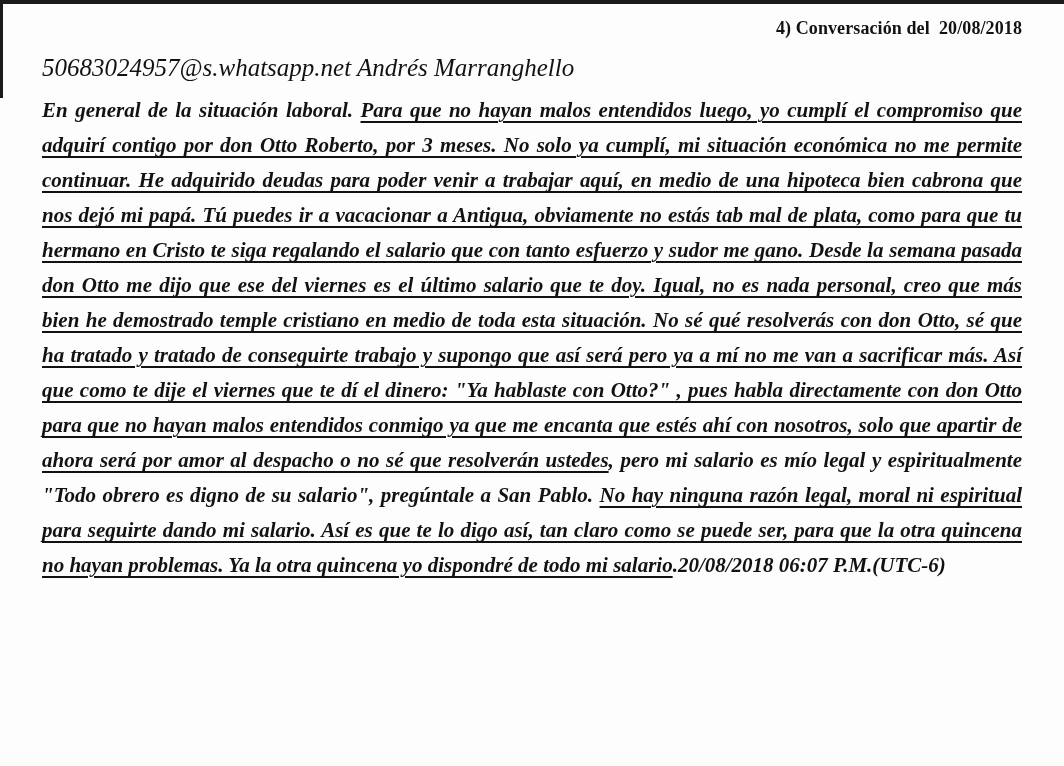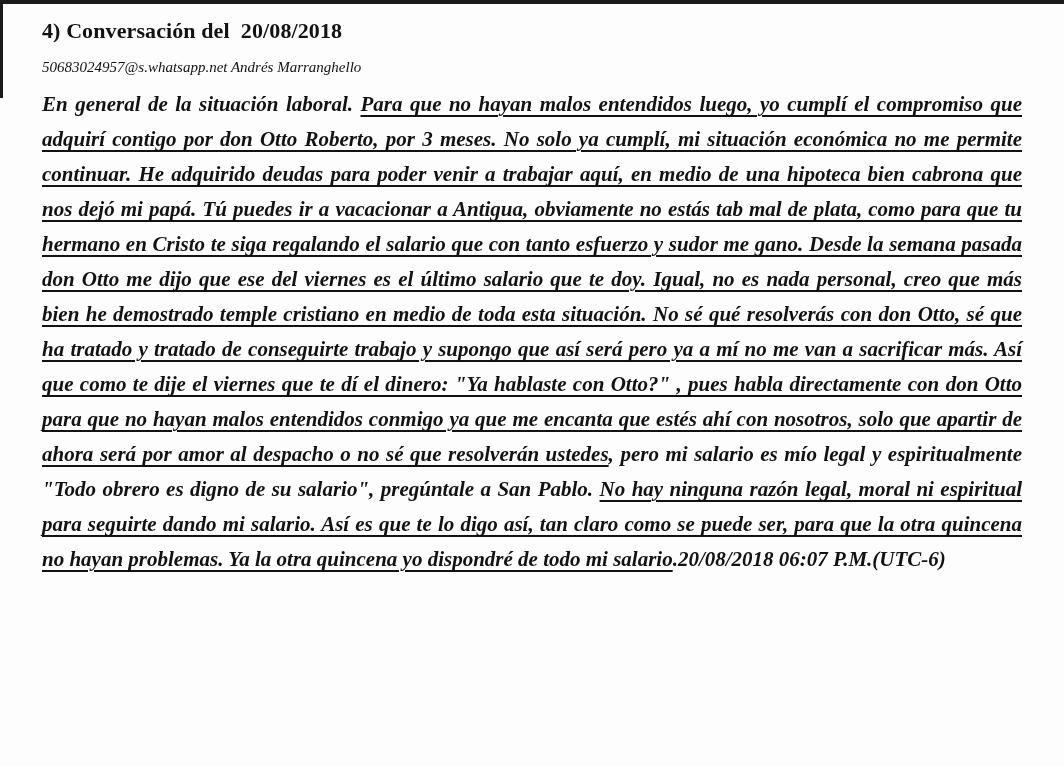--- a/index.html
+++ b/index.html
@@ -31,28 +31,29 @@
     height: 98px;
     background: #1b1b1b;
   }
   .content {
     position: absolute;
     left: 42px;
     top: 18px;
     width: 980px;
   }
   .title {
-    font-size: 22px;
+    font-size: 18px;
     font-weight: bold;
     margin: 0;
     white-space: pre-wrap;
     letter-spacing: 0.1px;
+    text-align: right;
   }
   .sender {
-    font-size: 15px;
+    font-size: 25px;
     font-style: italic;
     margin: 15px 0 0 0;
   }
   .message {
     font-size: 21px;
     font-style: italic;
     margin: 11px 0 0 0;
     line-height: 35px;
     text-align: justify;
   }

